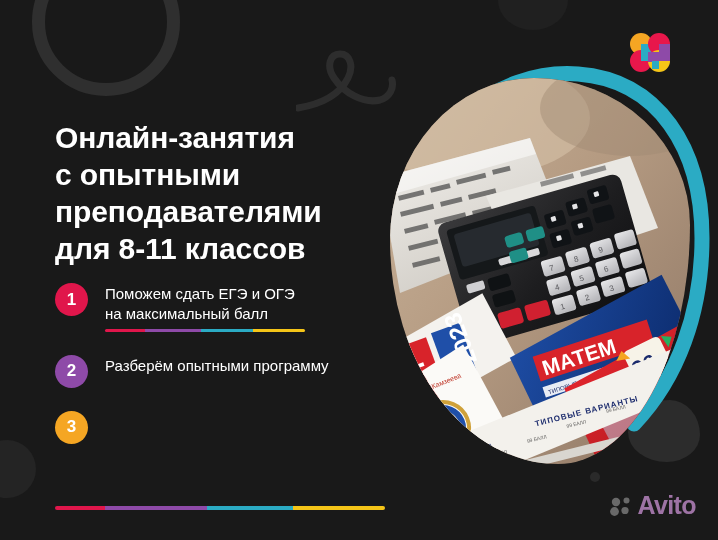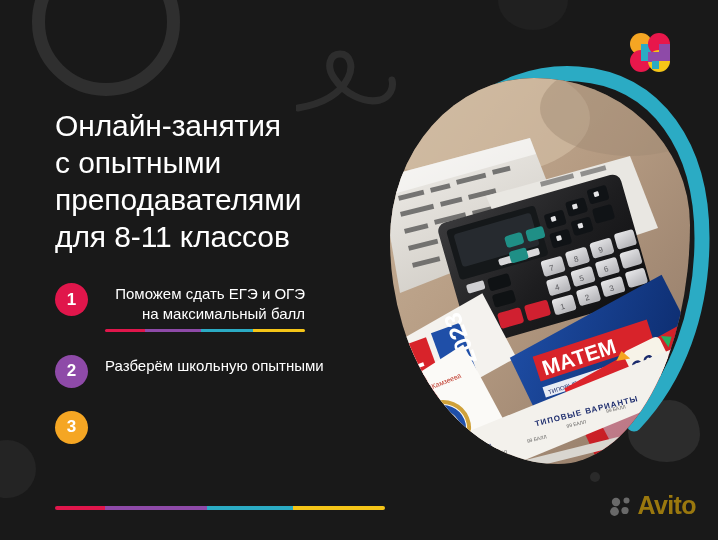--- a/index.html
+++ b/index.html
@@ -111,26 +111,26 @@
     right: 40px;
     top: 32px;
     width: 50px;
     height: 42px;
   }
 
   
   .headline {
     position: absolute;
     left: 55px;
-    top: 108px;
+    top: 120px;
     width: 310px;
     color: #ffffff;
     font-size: 30px;
     line-height: 1.23;
-    font-weight: normal;
+    font-weight: bold;
     letter-spacing: -0.1px;
   }
 
   
   .features {
     position: absolute;
     left: 55px;
     top: 282px;
     width: 320px;
   }
@@ -151,21 +151,20 @@
     font-size: 17px;
     font-weight: bold;
     display: flex;
     align-items: center;
     justify-content: center;
     margin-top: 1px;
   }
   .feature-body {
     margin-left: 17px;
     padding-top: 2px;
-    text-align: right;
   }
   .feature-text {
     color: #ffffff;
     font-size: 15px;
     line-height: 1.33;
     white-space: pre-line;
   }
   .feature-underline {
     margin-top: 5px;
     height: 3px;
@@ -191,21 +190,21 @@
     display: flex;
     align-items: center;
     opacity: .62;
   }
   .avito-mark {
     width: 22px;
     height: 20px;
     margin-right: 5px;
   }
   .avito-word {
-    color: #eab308;
+    color: #f0abfc;
     font-size: 25px;
     font-weight: bold;
     letter-spacing: -0.6px;
     line-height: 1;
   }
 </style>
 </head>
 <body>
 
 <div class="ad-canvas">
@@ -446,21 +445,21 @@
       <div class="feature-body">
         <div class="feature-text">Поможем сдать ЕГЭ и ОГЭ
 на максимальный балл</div>
         <div class="feature-underline" style="background: linear-gradient(90deg,#E0164B 0%,#E0164B 20%,#8E4AA8 20%,#8E4AA8 48%,#2BABC4 48%,#2BABC4 74%,#F5C518 74%,#F5C518 100%);"></div>
       </div>
     </div>
 
     <div class="feature">
       <div class="feature-badge" style="background:#8E4AA8;">2</div>
       <div class="feature-body">
-        <div class="feature-text">Разберём школьную опытными</div>
+        <div class="feature-text">Разберём опытными программу</div>
       </div>
     </div>
 
     <div class="feature">
       <div class="feature-badge" style="background:#F5A623;">3</div>
     </div>
 
   </div>
 
   <div class="bottom-bar" style="background: linear-gradient(90deg,#E0164B 0%,#E0164B 15%,#8E4AA8 15%,#8E4AA8 46%,#2BABC4 46%,#2BABC4 72%,#F5C518 72%,#F5C518 100%);"></div>

